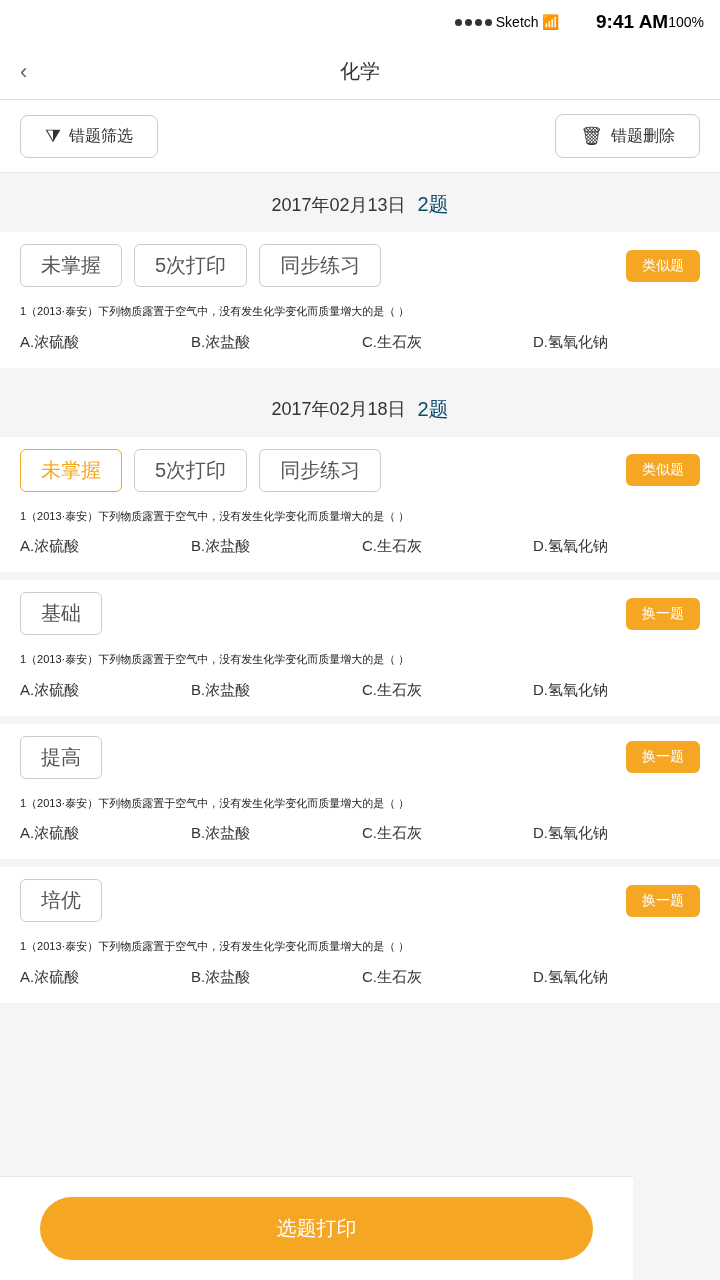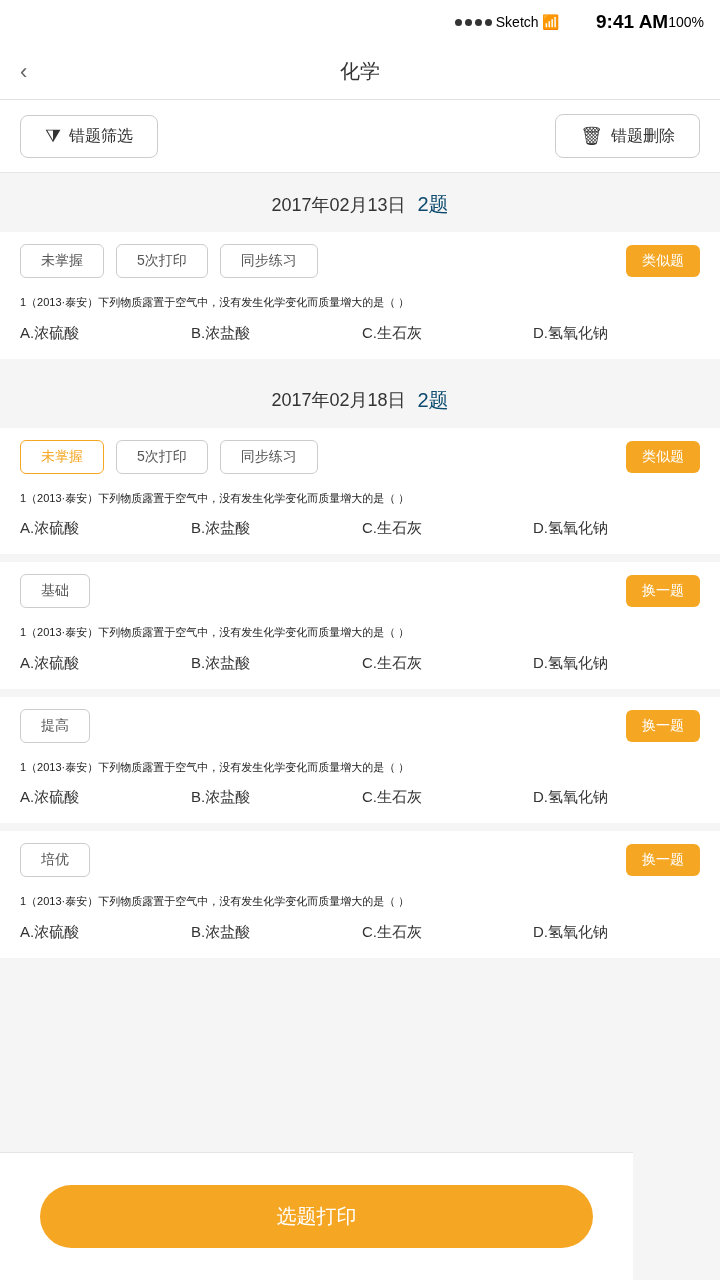--- a/index.html
+++ b/index.html
@@ -98,21 +98,21 @@
       display: flex;
       align-items: center;
       padding: 12px 20px;
       gap: 12px;
     }
     .action-btn {
       border: 1px solid #ccc;
       border-radius: 6px;
       padding: 7px 20px;
       background: #fff;
-      font-size: 14px;
+      font-size: 20px;
       color: #555;
       cursor: pointer;
     }
     .action-btn.active {
       border-color: #f5a623;
       color: #f5a623;
       background: #fff;
     }
     .action-btn-right {
       margin-left: auto;
@@ -156,21 +156,21 @@
     .section-divider {
       height: 10px;
       background: #f5f5f5;
     }
     .bottom-bar {
       position: fixed;
       bottom: 0;
       left: 0;
       width: 633px;
       background: #fff;
-      padding: 32px 40px;
+      padding: 20px 40px;
       border-top: 1px solid #e5e5e5;
     }
     .print-btn {
       width: 100%;
       background: #f5a623;
       color: #fff;
       border: none;
       border-radius: 40px;
       padding: 18px 0;
       font-size: 20px;

